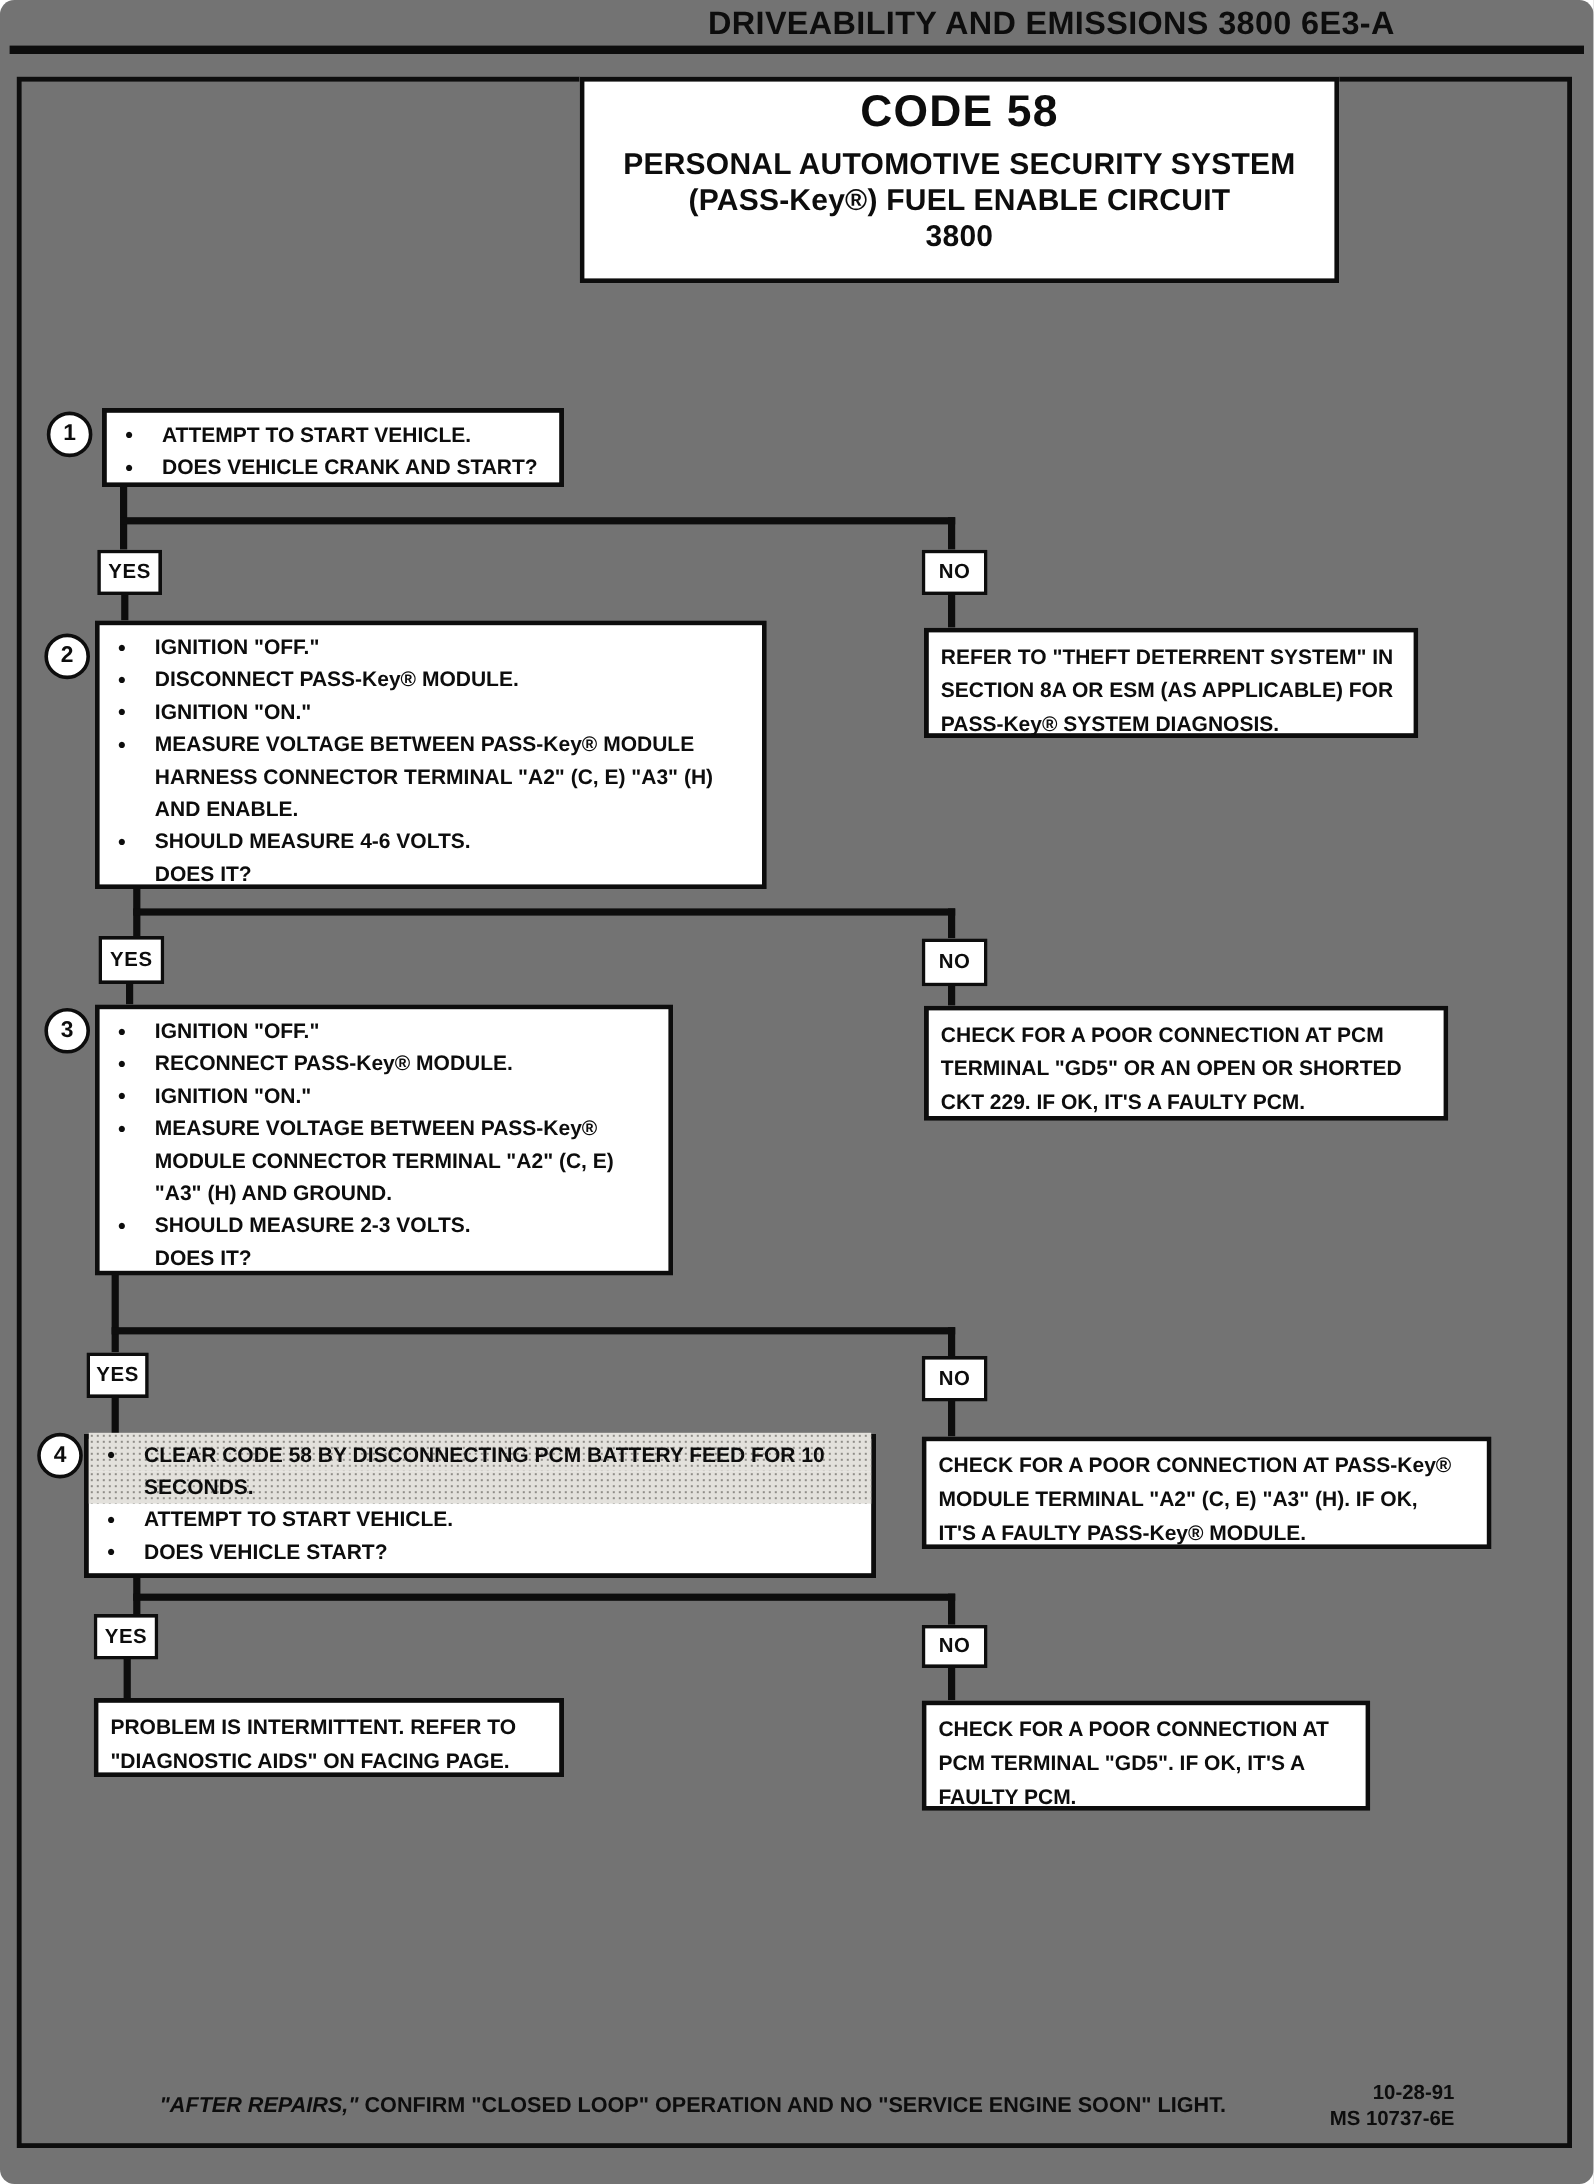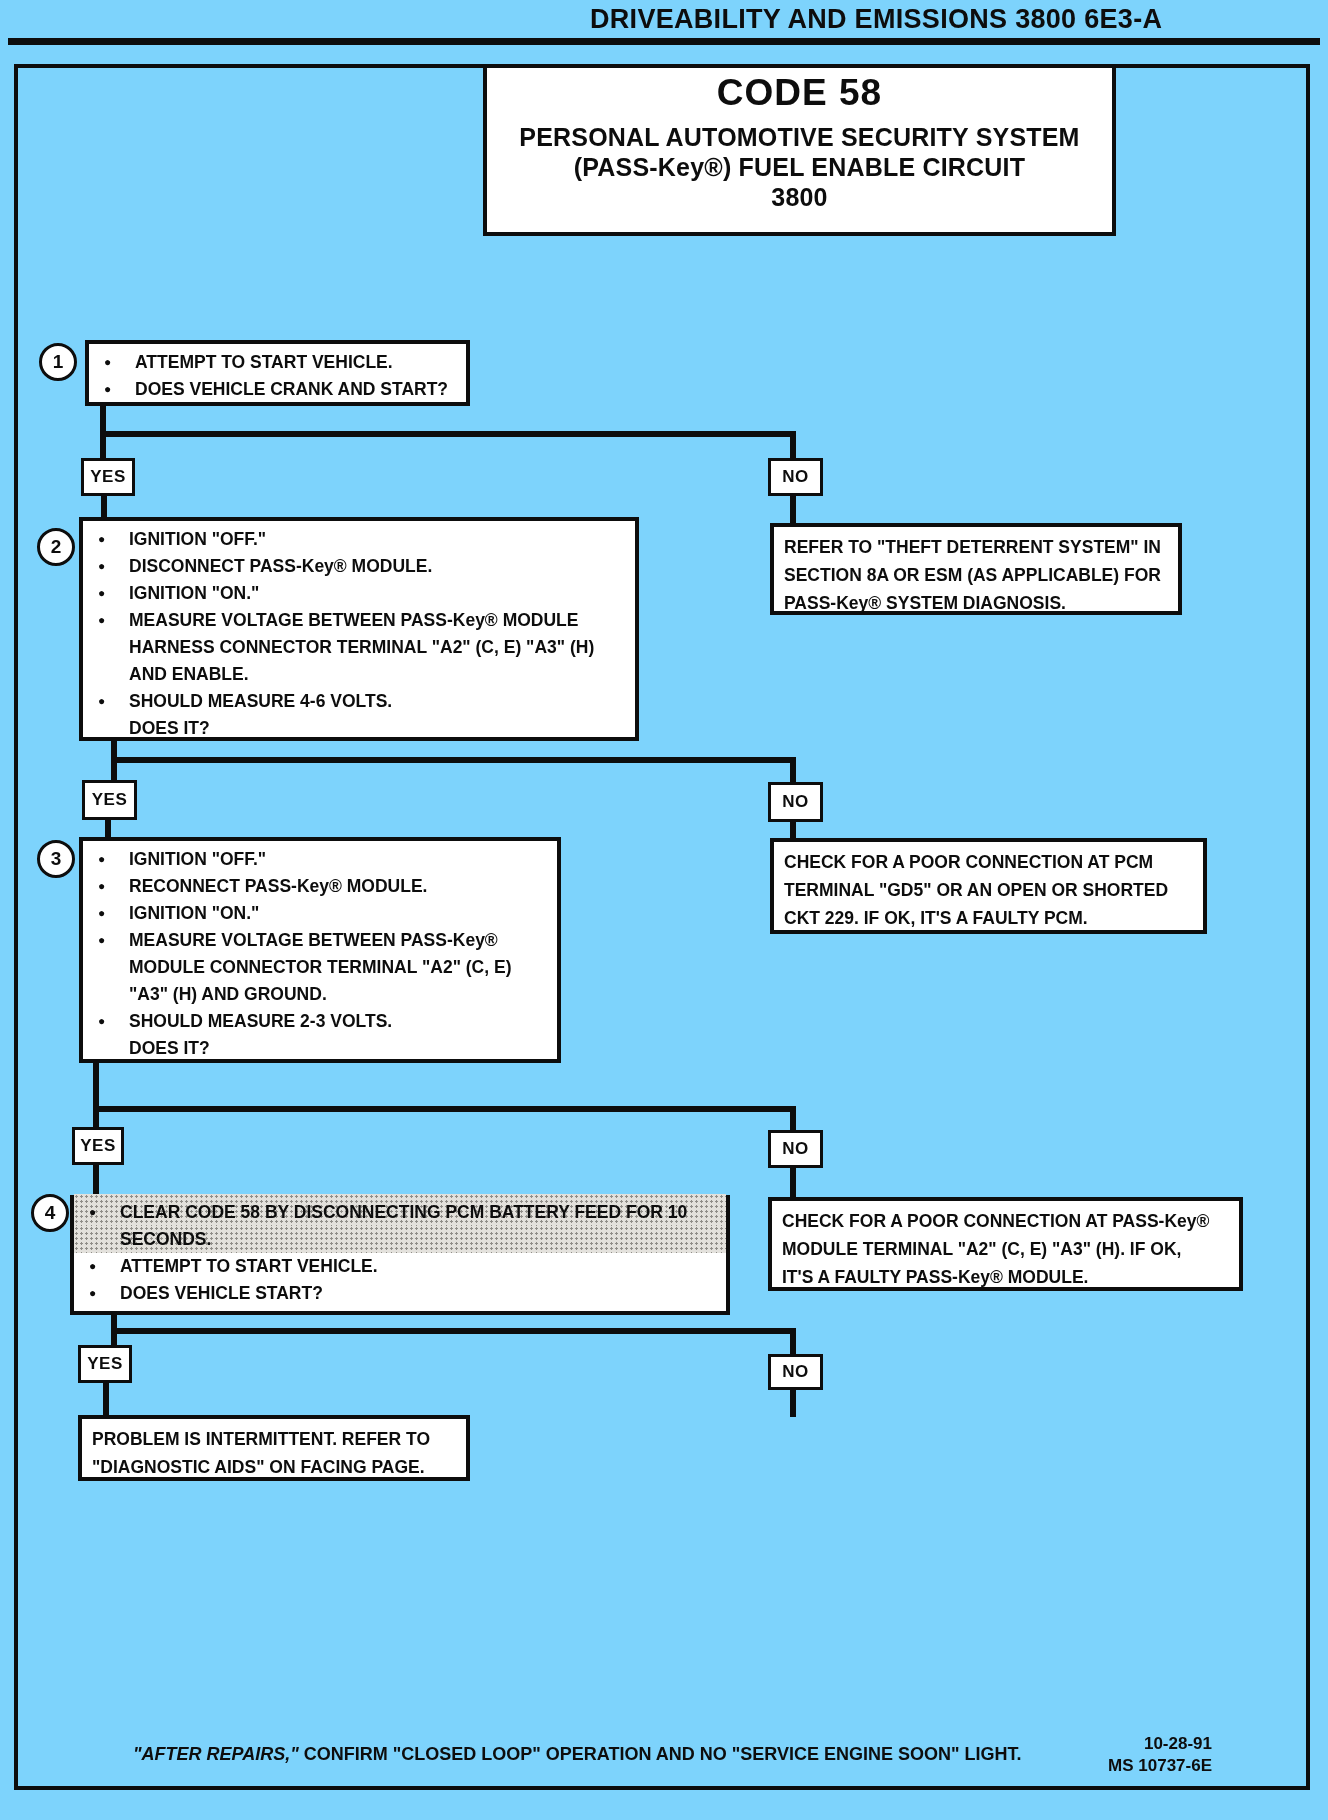--- a/index.html
+++ b/index.html
@@ -1,18 +1,18 @@
 <!DOCTYPE html>
 <html><head>
 <meta charset="utf-8">
 <style>
   html,body{margin:0;padding:0;background:#ffffff;}
   #page{
-    position:relative;width:1328px;height:1820px;background:#7dd3fc;
-    font-family:"Liberation Sans",sans-serif;color:#0d0d0d;overflow:hidden;
+    position:relative;width:1328px;height:1820px;background:#737373;
+    font-family:"Liberation Sans",sans-serif;color:#0d0d0d;overflow:hidden;border-radius:12px;
   }
   .hdr{
     position:absolute;left:590px;top:4px;width:550px;text-align:center;
     font-size:27px;font-weight:bold;letter-spacing:.3px;white-space:nowrap;
   }
   .hrule{position:absolute;left:8px;top:38px;width:1312px;height:7px;background:#0d0d0d;}
   .outer{position:absolute;left:14px;top:64px;width:1296px;height:1726px;border:4px solid #0d0d0d;box-sizing:border-box;}
   .titlebox{
     position:absolute;left:483px;top:64px;width:633px;height:172px;border:4px solid #0d0d0d;
     box-sizing:border-box;background:#fff;text-align:center;padding-top:4px;
@@ -224,20 +224,25 @@
   <div class="lbl" style="left:768px;top:1354px;width:55px;height:36px;">NO</div>
 
   <div class="vline" style="left:103px;top:1381px;width:6px;height:34px;"></div>
   <div class="vline" style="left:790px;top:1388px;width:6px;height:29px;"></div>
 
   <div class="box action" style="left:78px;top:1415px;width:392px;height:66px;">
     <div class="line">PROBLEM IS INTERMITTENT. REFER TO</div>
     <div class="line">"DIAGNOSTIC AIDS" ON FACING PAGE.</div>
   </div>
 
+  <div class="box action" style="left:768px;top:1417px;width:374px;height:92px;">
+    <div class="line">CHECK FOR A POOR CONNECTION AT</div>
+    <div class="line">PCM TERMINAL "GD5". IF OK, IT'S A</div>
+    <div class="line">FAULTY PCM.</div>
+  </div>
 
   <div class="footnote">
     <span class="ital">"AFTER REPAIRS,"</span><span> CONFIRM "CLOSED LOOP" OPERATION AND NO "SERVICE ENGINE SOON" LIGHT.</span>
   </div>
   <div class="stamp">
     <div>10-28-91</div>
     <div>MS 10737-6E</div>
   </div>
 
 </div>

